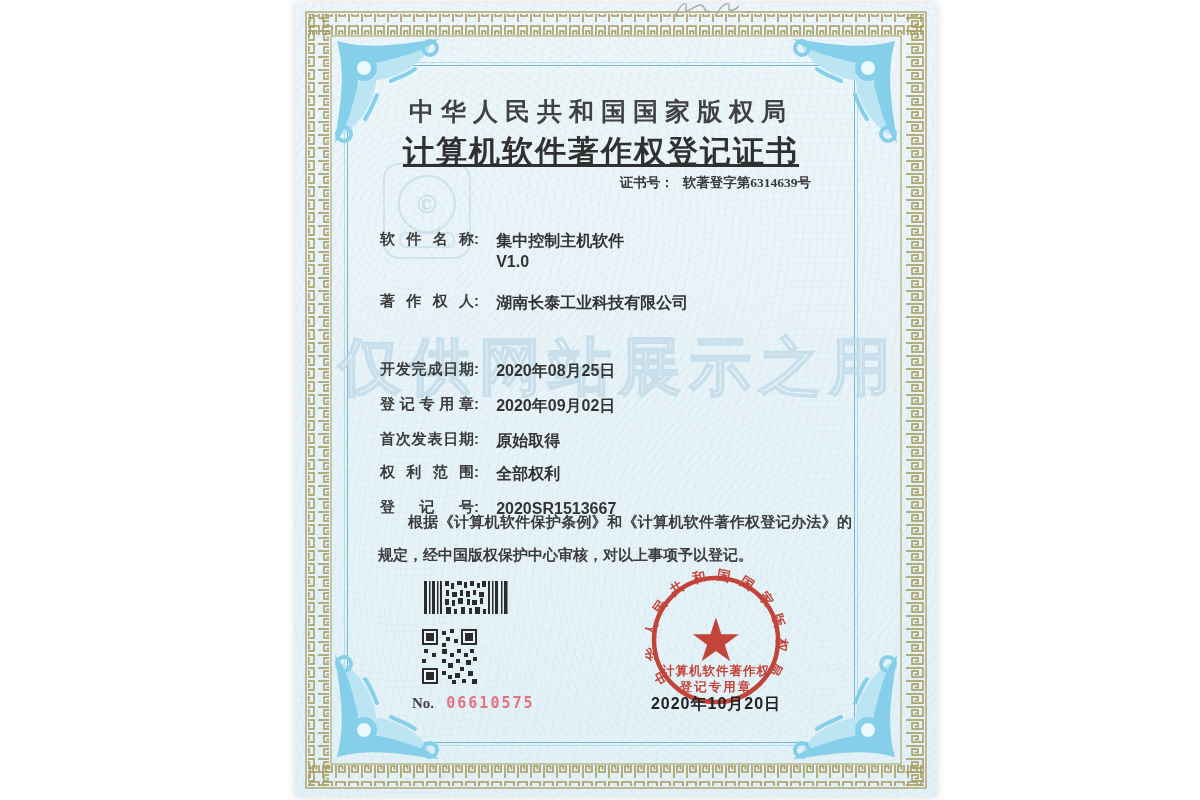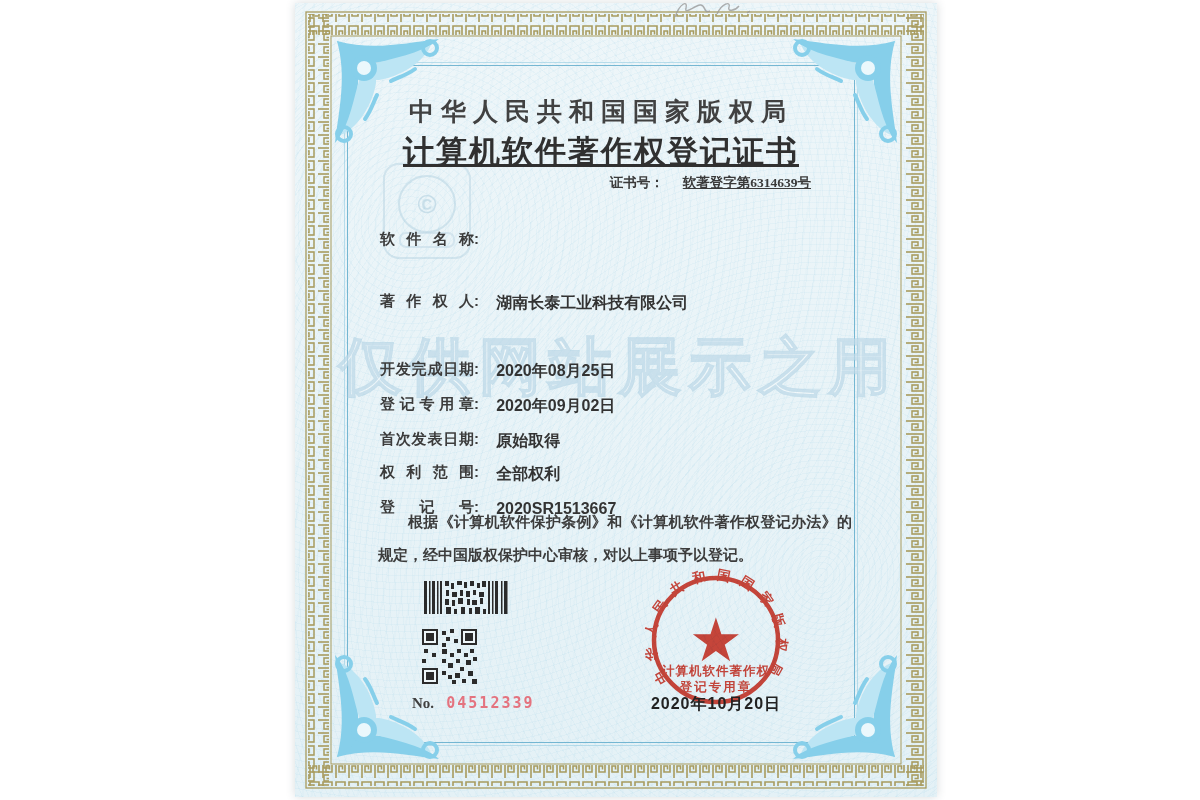--- a/index.html
+++ b/index.html
@@ -62,21 +62,21 @@
   }
   .main-title{
     left:0;top:128px;width:612px;text-align:center;
     font-family:"Liberation Serif","DejaVu Serif",serif;
     font-size:31px;font-weight:700;letter-spacing:2px;color:#303030;text-decoration:underline;
   }
   .certno{
     right:126px;top:171px;font-size:13.5px;font-weight:700;color:#3a3a3a;
     font-family:"Liberation Serif","DejaVu Serif",serif;
   }
-  .certno .v{margin-left:19px;text-decoration:underline;}
+  .certno .v{margin-left:9px;}
   .frow{position:absolute;left:85px;z-index:3;font-size:15px;font-weight:700;color:#3c3c3c;margin-top:25px;}
   .f-label{display:inline-block;width:94px;text-align:justify;text-align-last:justify;vertical-align:top;}
   .f-colon{vertical-align:top;}
   .f-value{display:inline-block;margin-left:13px;font-size:16px;color:#333;vertical-align:top;line-height:21px;}
   .r1{top:202px;} .r2{top:264px;} .r3{top:332px;} .r4{top:367px;}
   .r5{top:402px;} .r6{top:435px;} .r7{top:470px;}
   .statement{
     left:83px;top:502px;width:474px;z-index:3;
     font-size:15px;font-weight:700;color:#3c3c3c;line-height:33px;
     text-indent:2em;text-align:justify;
@@ -157,20 +157,24 @@
   </div>
 
   <div class="txt authority">中华人民共和国国家版权局</div>
   <div class="txt main-title">计算机软件著作权登记证书</div>
   <div class="txt certno">
     <span class="l">证书号：</span><span class="v">软著登字第6314639号</span>
   </div>
 
   <div class="frow r1">
     <span class="f-label">软件名称</span><span class="f-colon">:</span>
+    <span class="f-value">
+      <span style="display:block">集中控制主机软件</span>
+      <span style="display:block">V1.0</span>
+    </span>
   </div>
   <div class="frow r2">
     <span class="f-label">著作权人</span><span class="f-colon">:</span>
     <span class="f-value">湖南长泰工业科技有限公司</span>
   </div>
   <div class="frow r3">
     <span class="f-label">开发完成日期</span><span class="f-colon">:</span>
     <span class="f-value">2020年08月25日</span>
   </div>
   <div class="frow r4">
@@ -267,21 +271,21 @@
         <rect x="26" y="46" width="4" height="4"></rect>
         <rect x="33" y="44" width="5" height="5"></rect>
       <rect x="40" y="50" width="4" height="4"></rect>
         <rect x="50" y="50" width="5" height="5"></rect>
         <rect x="30" y="51" width="4" height="4"></rect>
     </g>
   </svg>
 
   <div class="serial">
     <span class="no">No.</span>
-    <span class="num" style="color:#e4737f">04512339</span>
+    <span class="num" style="color:#e4737f">06610575</span>
   </div>
 
   <svg class="seal" width="160" height="160" viewBox="-80 -80 160 160">
     <defs>
       <path id="sealArc" d="M -50 36 A 61 61 0 1 1 50 36" fill="none"></path>
     </defs>
     <circle cx="0" cy="0" r="62" fill="none" stroke-width="4.5" stroke="#d8382b"></circle>
     <text font-size="13.5" font-weight="bold" letter-spacing="9.5" fill="#d8382b">
       <textPath href="#sealArc" startOffset="50%" text-anchor="middle">中华人民共和国国家版权局</textPath>
     </text>

